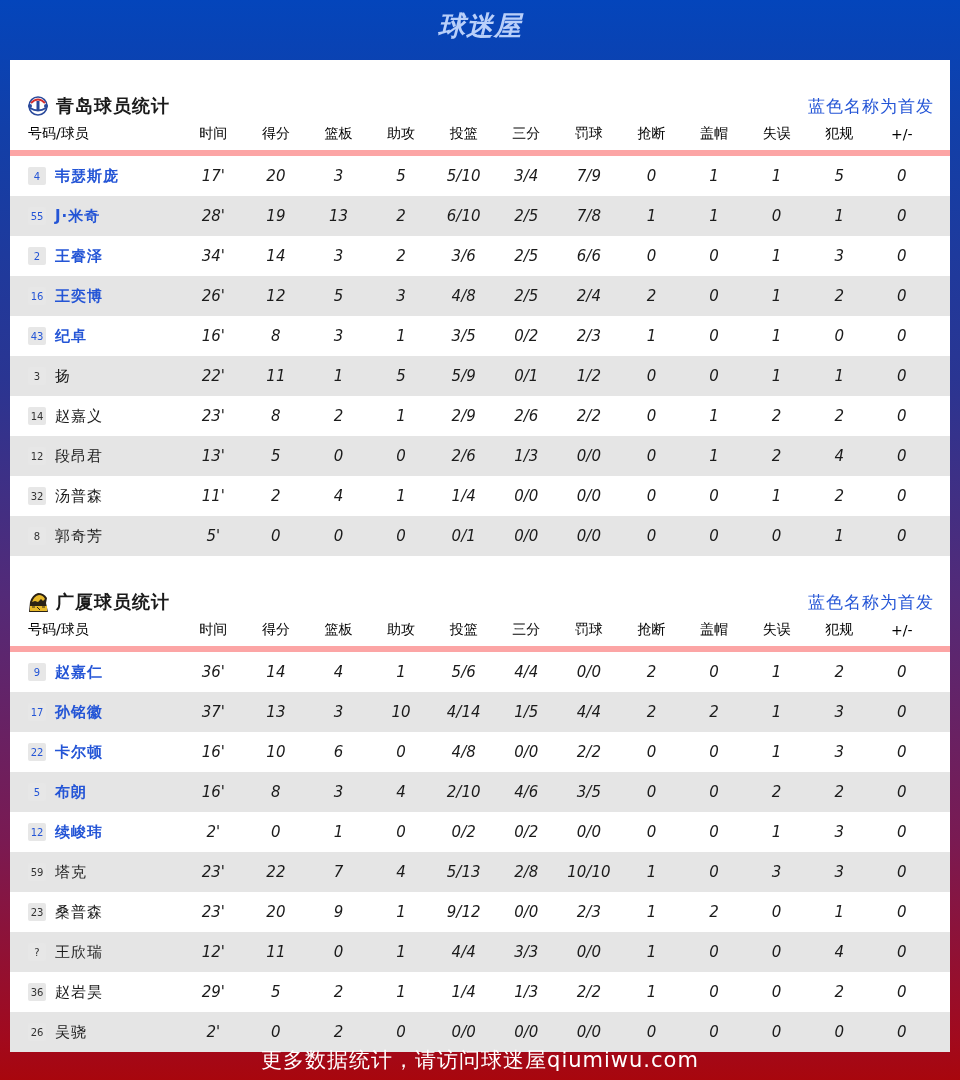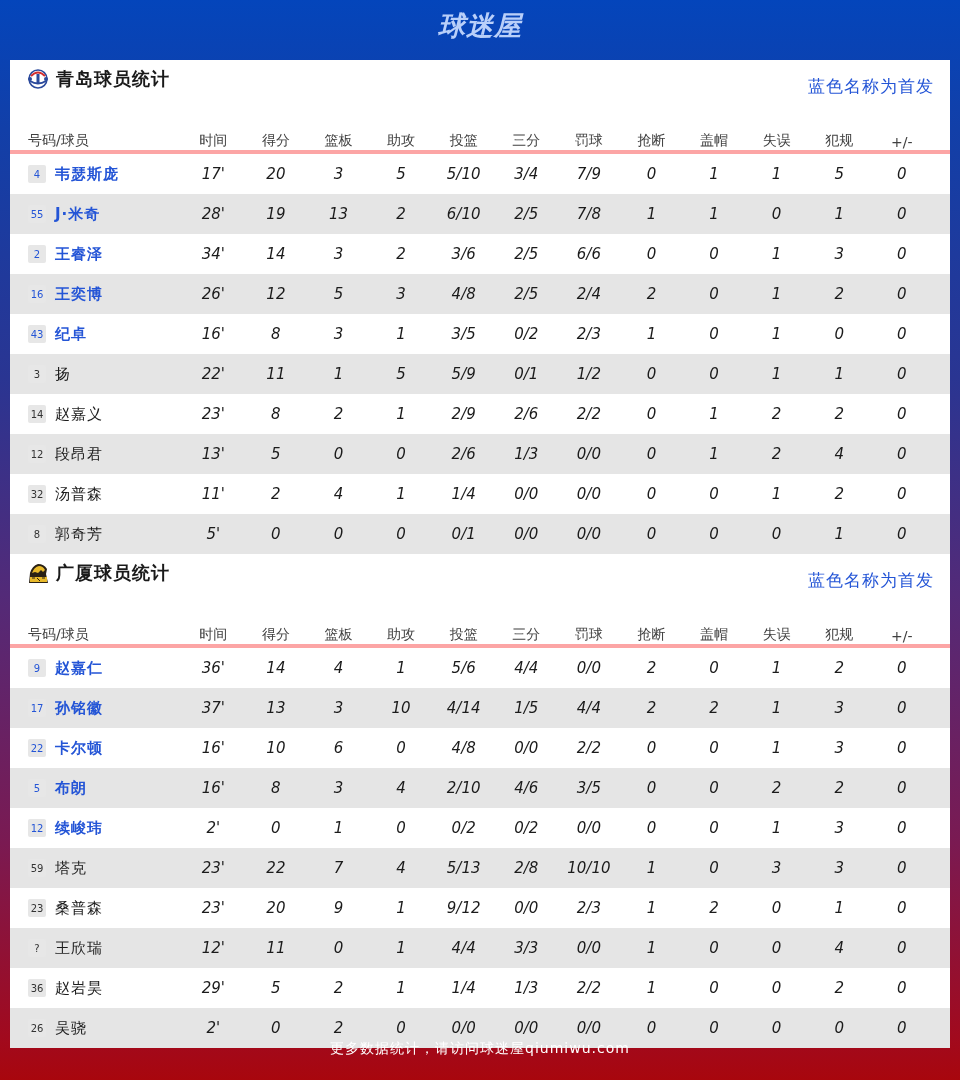--- a/index.html
+++ b/index.html
@@ -16,49 +16,49 @@
     .brand {
       color: #c9dbff; font-size: 27px; font-weight: bold; font-style: italic;
       letter-spacing: 1px; opacity: 0.92;
     }
     .card {
       position: absolute; left: 10px; top: 60px; width: 940px; height: 980px;
       background: #ffffff;
     }
     .section { width: 940px; }
     .sec-head {
-      height: 58px; display: flex; align-items: flex-start; justify-content: space-between;
-      padding: 7px 16px 0 16px; box-sizing: border-box; font-family: Liberation Mono, monospace;
+      height: 58px; display: flex; align-items: flex-end; justify-content: space-between;
+      padding: 1px 16px 0 16px; box-sizing: border-box; font-family: Liberation Mono, monospace;
     }
     .sec-title { display: flex; align-items: center; }
     .team-logo { width: 24px; height: 24px; margin-right: 6px; display: inline-block; }
     .sec-title-text { font-size: 18px; color: #1a1a1a; font-weight: bold; letter-spacing: 1px; }
     .starter-note { font-size: 17px; color: #2455d6; letter-spacing: 1px; margin-top: 8px; }
     .col-head {
-      height: 32px; display: flex; align-items: flex-end;
-      border-bottom: 4px solid #fca5a5; color: #404040; font-size: 14px;
+      height: 32px; display: flex; align-items: center;
+      border-bottom: 6px solid #fca5a5; color: #000000; font-size: 14px;
     }
     .row { height: 40px; display: flex; align-items: center; font-size: 15px; color: #1b1b1b; }
     .row.alt { background: #e5e5e5; }
     .c-player { width: 172px; padding-left: 18px; box-sizing: border-box; display: flex; align-items: center; }
     .c { width: 62.6px; text-align: center; font-style: italic; }
     .col-head .c { font-style: normal; }
     .col-head .c-player { padding-left: 18px; }
     .jersey {
       width: 18px; height: 18px; background: #e7e7e7; border-radius: 2px;
       font-size: 10px; color: #333; display: flex; align-items: center; justify-content: center;
       margin-right: 9px; font-style: normal;
     }
     .jersey.starter { color: #2455d6; }
     .pname { font-size: 15px; color: #1b1b1b; letter-spacing: 1px; }
     .pname.starter { color: #2455d6; font-weight: bold; }
     .footer {
       position: absolute; left: 0; top: 1040px; width: 960px; height: 40px;
-      display: flex; align-items: flex-start; justify-content: center;
-      color: #ffffff; font-size: 14px; letter-spacing: 1px;
+      display: flex; align-items: center; justify-content: center;
+      color: #ffffff; font-size: 21px; letter-spacing: 1px;
     }
   </style>
 </head>
 <body>
 
 <div class="topbar">
   <span class="brand">球迷屋</span>
 </div>
 
 <div class="card">

